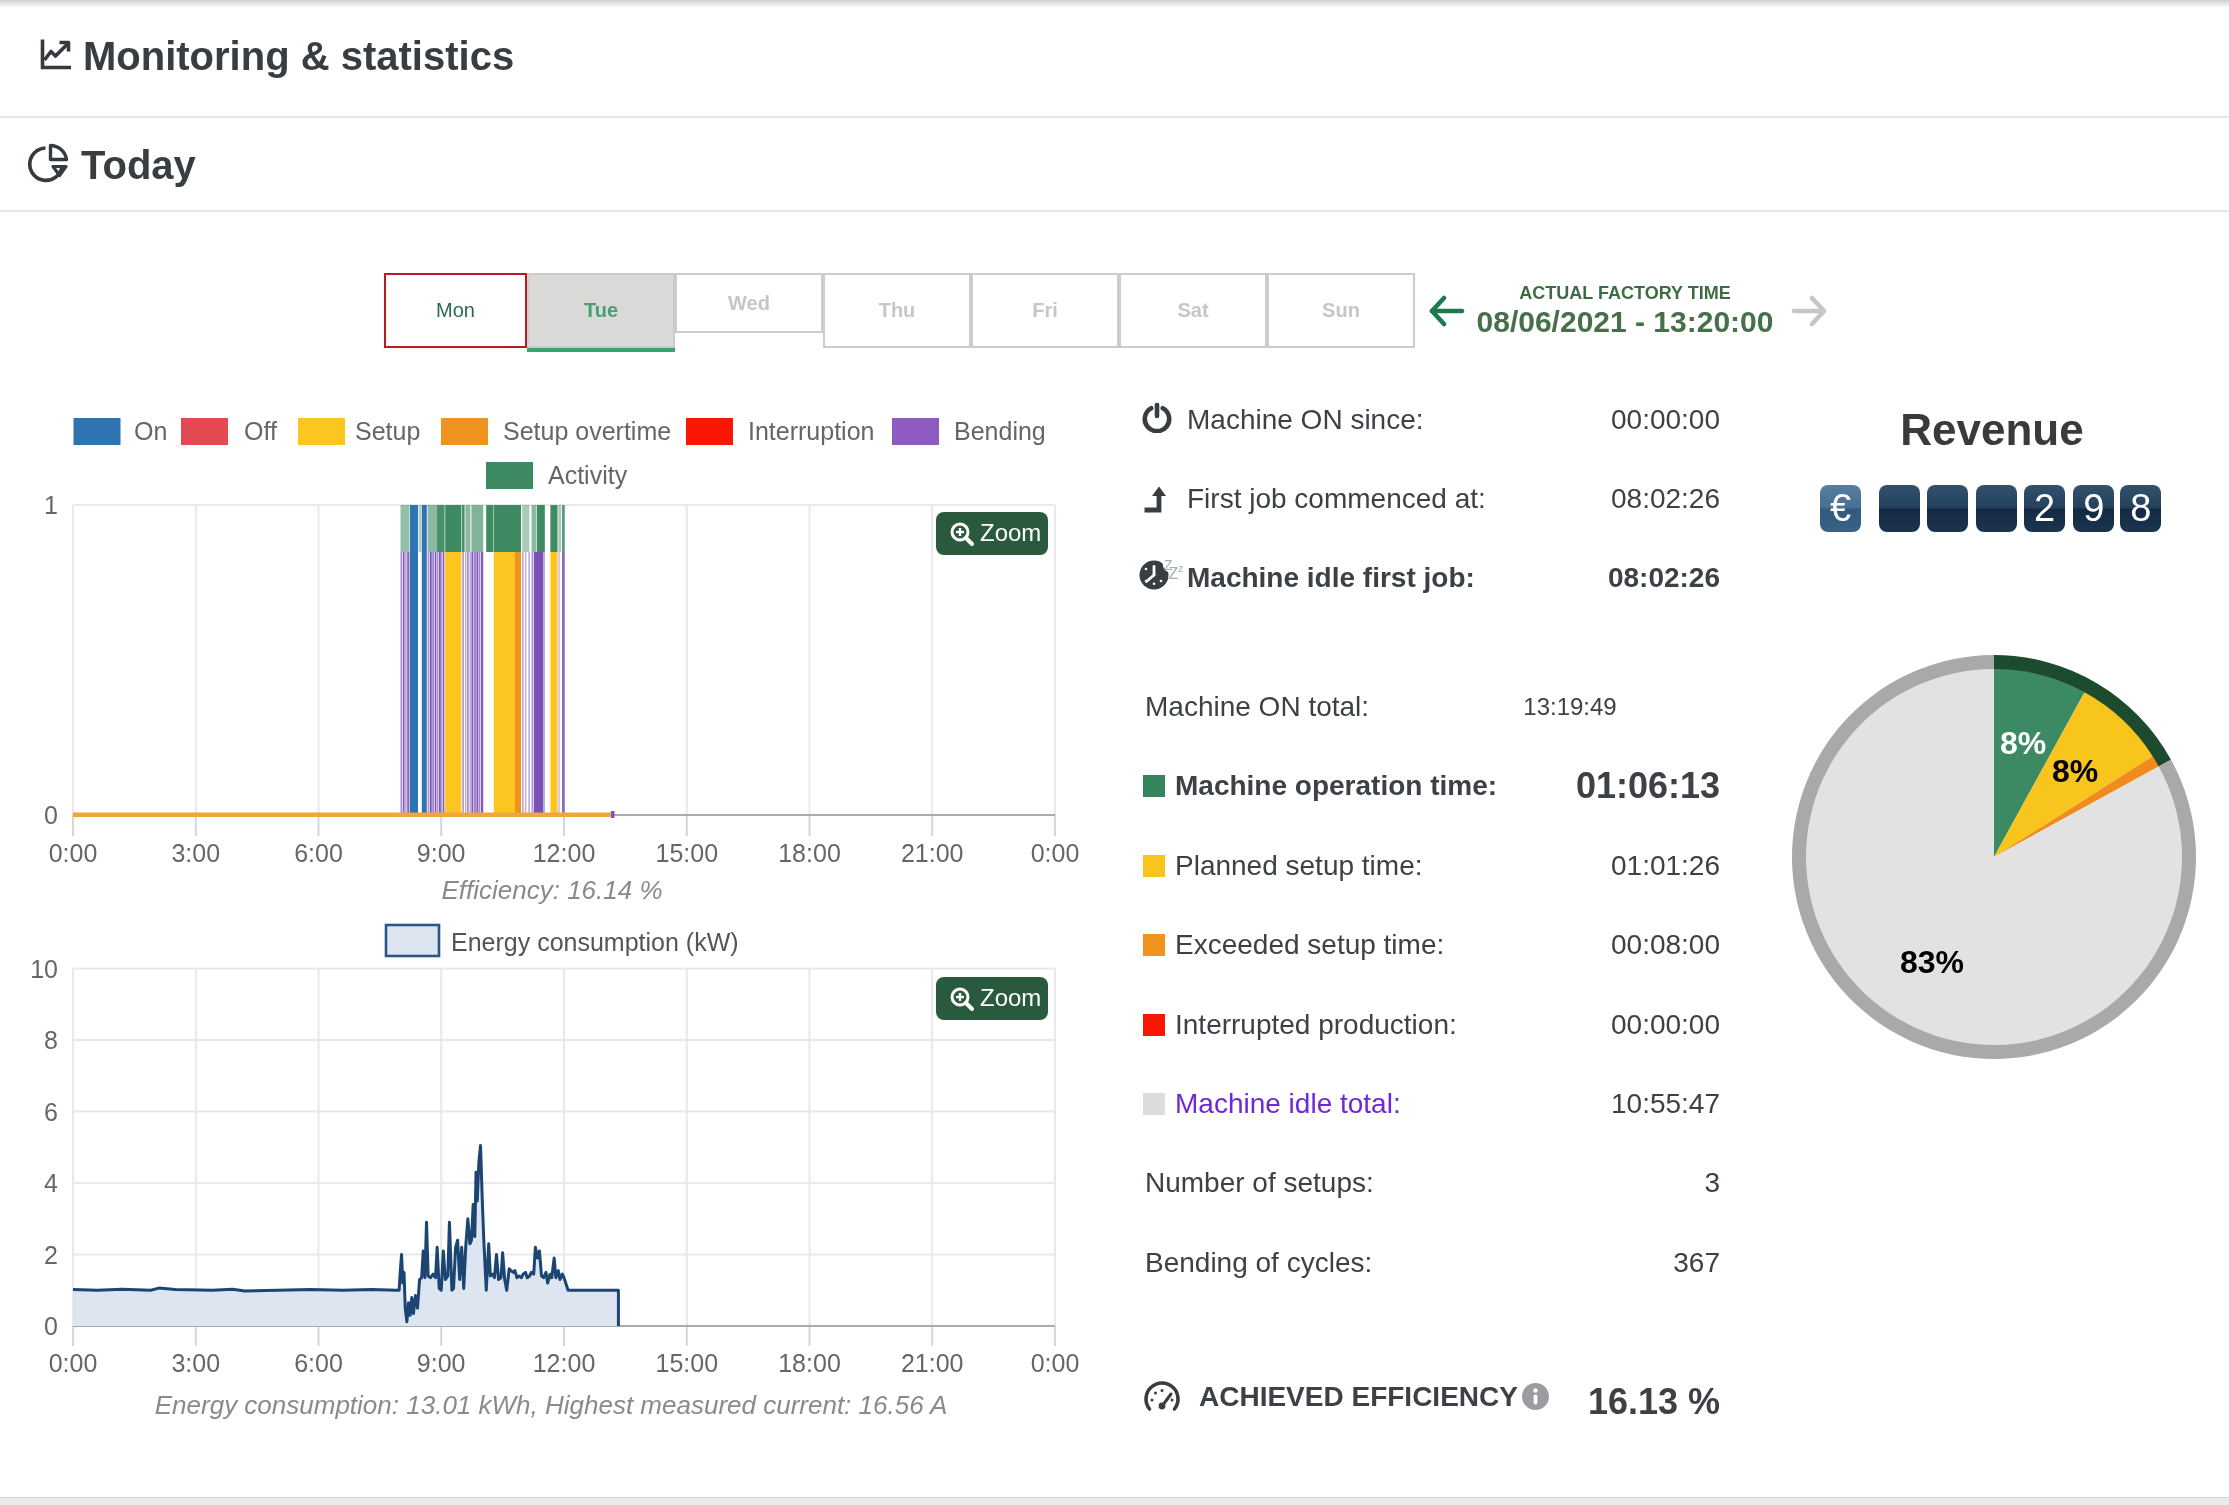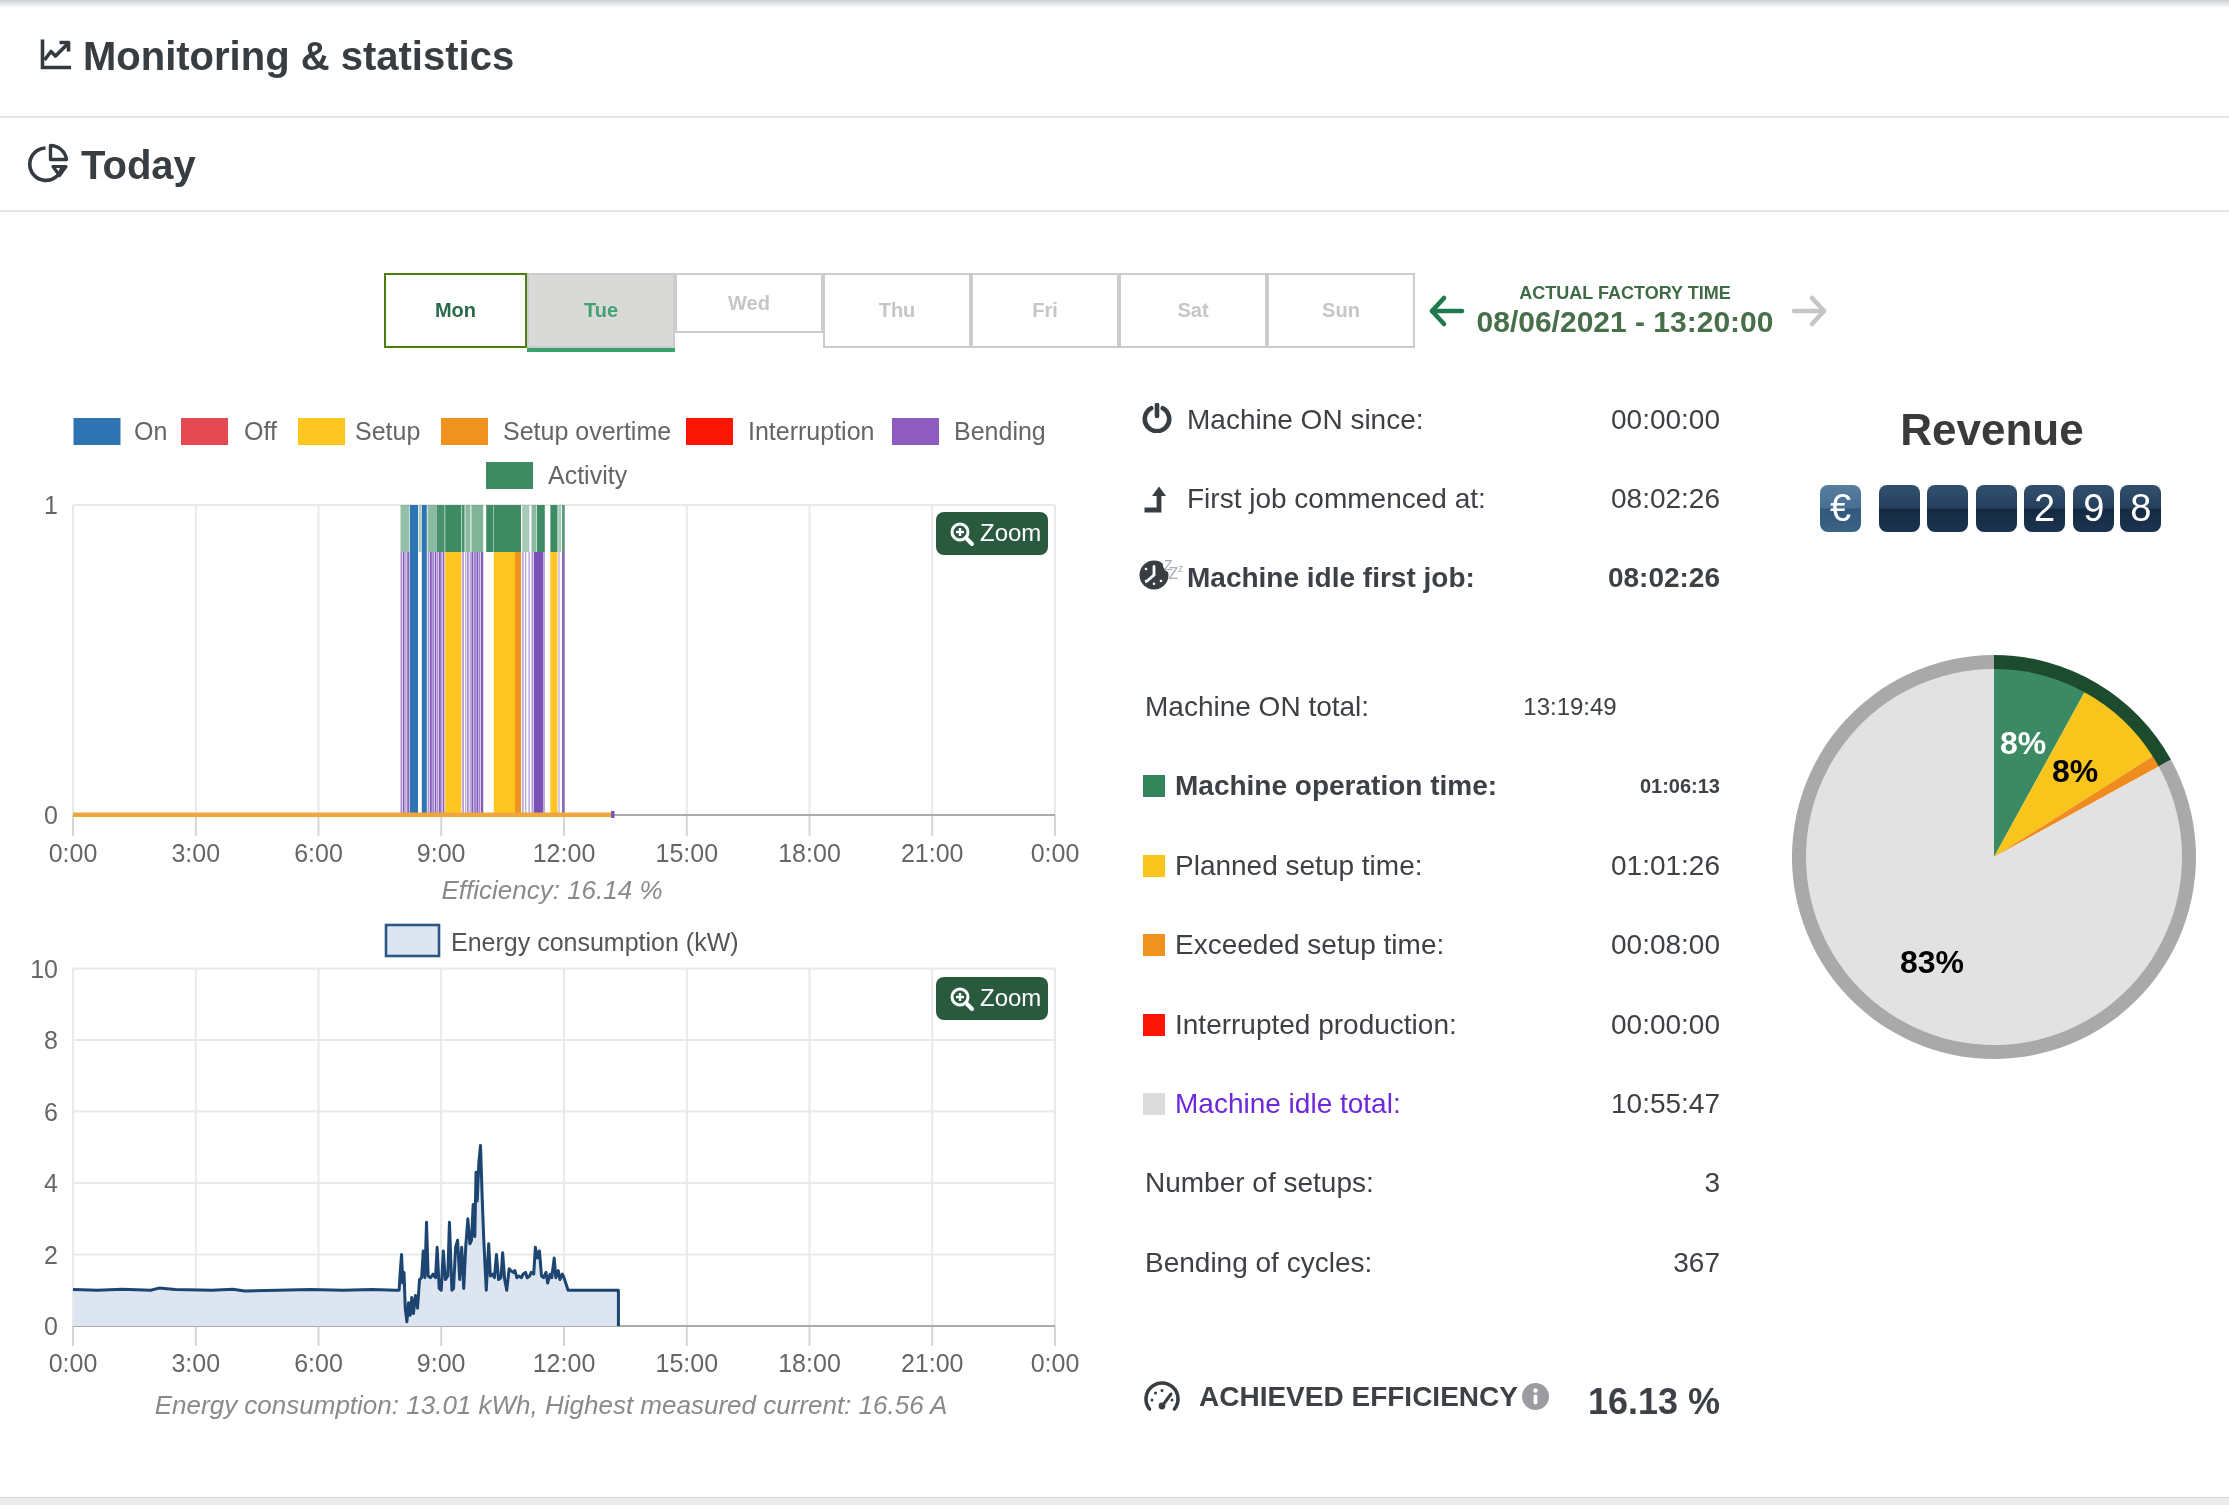--- a/index.html
+++ b/index.html
@@ -14,21 +14,21 @@
 </svg>
   <div style="position:absolute;left:83px;top:34px;font-size:40px;font-weight:bold;color:#383d41">Monitoring &amp; statistics</div>
   <div style="position:absolute;left:0;top:116px;width:2229px;height:2px;background:#e5e5e5"></div>
   <svg width="42" height="42" viewBox="0 0 42 42" style="position:absolute;left:28px;top:143px">
 <path d="M17.5 5 A 16.2 16.2 0 1 0 34 23.5" stroke="#343a40" stroke-width="3.6" fill="none"></path>
 <path d="M22.5 2.5 A 16.5 16.5 0 0 1 38.5 16.5 L22.5 16.5 Z" stroke="#343a40" stroke-width="3.4" fill="none" stroke-linejoin="round"></path>
 <path d="M25 23.5 h13 l-6.5 9 z" stroke="#343a40" stroke-width="3.2" fill="none" stroke-linejoin="round"></path>
 </svg>
   <div style="position:absolute;left:81px;top:143px;font-size:40px;font-weight:bold;color:#383d41">Today</div>
   <div style="position:absolute;left:0;top:210px;width:2229px;height:2px;background:#e5e5e5"></div>
-  <div style="position:absolute;left:384px;top:273px;width:143px;height:75px;box-sizing:border-box;border:2px solid #4d7c0f;background:#fff;color:#2a6b4c;font-size:20px;font-weight:bold;display:flex;align-items:center;justify-content:center">Mon</div>
+  <div style="position:absolute;left:384px;top:273px;width:143px;height:75px;box-sizing:border-box;border:2px solid #b91c1c;background:#fff;color:#2a6b4c;font-size:20px;font-weight:normal;display:flex;align-items:center;justify-content:center">Mon</div>
 <div style="position:absolute;left:527px;top:273px;width:148px;height:75px;box-sizing:border-box;border:2px solid #ccc;background:#d9d9d8;color:#44a173;font-size:20px;font-weight:bold;display:flex;align-items:center;justify-content:center">Tue</div>
 <div style="position:absolute;left:527px;top:348px;width:148px;height:4px;background:#3aa26d"></div>
 <div style="position:absolute;left:675px;top:273px;width:148px;height:60px;box-sizing:border-box;border:2px solid #ccc;background:#fff;color:#c6c6c6;font-size:20px;font-weight:bold;display:flex;align-items:center;justify-content:center">Wed</div>
 <div style="position:absolute;left:823px;top:273px;width:148px;height:75px;box-sizing:border-box;border:2px solid #ccc;background:#fff;color:#c6c6c6;font-size:20px;font-weight:bold;display:flex;align-items:center;justify-content:center">Thu</div>
 <div style="position:absolute;left:971px;top:273px;width:148px;height:75px;box-sizing:border-box;border:2px solid #ccc;background:#fff;color:#c6c6c6;font-size:20px;font-weight:bold;display:flex;align-items:center;justify-content:center">Fri</div>
 <div style="position:absolute;left:1119px;top:273px;width:148px;height:75px;box-sizing:border-box;border:2px solid #ccc;background:#fff;color:#c6c6c6;font-size:20px;font-weight:bold;display:flex;align-items:center;justify-content:center">Sat</div>
 <div style="position:absolute;left:1267px;top:273px;width:148px;height:75px;box-sizing:border-box;border:2px solid #ccc;background:#fff;color:#c6c6c6;font-size:20px;font-weight:bold;display:flex;align-items:center;justify-content:center">Sun</div>
   <svg width="38" height="36" viewBox="0 0 38 36" style="position:absolute;left:1428px;top:293px">
 <line x1="4" y1="18" x2="34" y2="18" stroke="#1e7a4e" stroke-width="4.6" stroke-linecap="round"></line>
 <path d="M16 5 L4 18 L16 31" stroke="#1e7a4e" stroke-width="4.6" fill="none" stroke-linecap="round" stroke-linejoin="round"></path>
@@ -227,21 +227,21 @@
   <div style="position:absolute;left:1187px;top:403px;height:34px;line-height:34px;font-size:28px;font-weight:normal;color:#3d4146;white-space:nowrap">Machine ON since:</div>
 <div style="position:absolute;left:1420px;top:403px;width:300px;height:34px;line-height:34px;font-size:28px;font-weight:normal;color:#3d4146;text-align:right">00:00:00</div>
 <div style="position:absolute;left:1187px;top:482px;height:34px;line-height:34px;font-size:28px;font-weight:normal;color:#3d4146;white-space:nowrap">First job commenced at:</div>
 <div style="position:absolute;left:1420px;top:482px;width:300px;height:34px;line-height:34px;font-size:28px;font-weight:normal;color:#3d4146;text-align:right">08:02:26</div>
 <div style="position:absolute;left:1187px;top:561px;height:34px;line-height:34px;font-size:28px;font-weight:bold;color:#3d4146;white-space:nowrap">Machine idle first job:</div>
 <div style="position:absolute;left:1420px;top:561px;width:300px;height:34px;line-height:34px;font-size:28px;font-weight:bold;color:#3d4146;text-align:right">08:02:26</div>
 <div style="position:absolute;left:1145px;top:690px;height:34px;line-height:34px;font-size:28px;font-weight:normal;color:#3d4146;white-space:nowrap">Machine ON total:</div>
 <div style="position:absolute;left:1420px;top:690px;width:300px;height:34px;line-height:34px;font-size:24px;font-weight:normal;color:#3d4146;text-align:center">13:19:49</div>
 <div style="position:absolute;left:1143px;top:775px;width:22px;height:22px;background:#34855c"></div>
 <div style="position:absolute;left:1175px;top:769px;height:34px;line-height:34px;font-size:28px;font-weight:bold;color:#3d4146;white-space:nowrap">Machine operation time:</div>
-<div style="position:absolute;left:1420px;top:769px;width:300px;height:34px;line-height:34px;font-size:20px;font-weight:bold;color:#3d4146;text-align:right">01:06:13</div>
+<div style="position:absolute;left:1420px;top:769px;width:300px;height:34px;line-height:34px;font-size:36px;font-weight:bold;color:#3d4146;text-align:right">01:06:13</div>
 <div style="position:absolute;left:1143px;top:855px;width:22px;height:22px;background:#f8c51d"></div>
 <div style="position:absolute;left:1175px;top:849px;height:34px;line-height:34px;font-size:28px;font-weight:normal;color:#3d4146;white-space:nowrap">Planned setup time:</div>
 <div style="position:absolute;left:1420px;top:849px;width:300px;height:34px;line-height:34px;font-size:28px;font-weight:normal;color:#3d4146;text-align:right">01:01:26</div>
 <div style="position:absolute;left:1143px;top:934px;width:22px;height:22px;background:#ef921e"></div>
 <div style="position:absolute;left:1175px;top:928px;height:34px;line-height:34px;font-size:28px;font-weight:normal;color:#3d4146;white-space:nowrap">Exceeded setup time:</div>
 <div style="position:absolute;left:1420px;top:928px;width:300px;height:34px;line-height:34px;font-size:28px;font-weight:normal;color:#3d4146;text-align:right">00:08:00</div>
 <div style="position:absolute;left:1143px;top:1014px;width:22px;height:22px;background:#fb1505"></div>
 <div style="position:absolute;left:1175px;top:1008px;height:34px;line-height:34px;font-size:28px;font-weight:normal;color:#3d4146;white-space:nowrap">Interrupted production:</div>
 <div style="position:absolute;left:1420px;top:1008px;width:300px;height:34px;line-height:34px;font-size:28px;font-weight:normal;color:#3d4146;text-align:right">00:00:00</div>
 <div style="position:absolute;left:1143px;top:1093px;width:22px;height:22px;background:#dcdcdc"></div>

